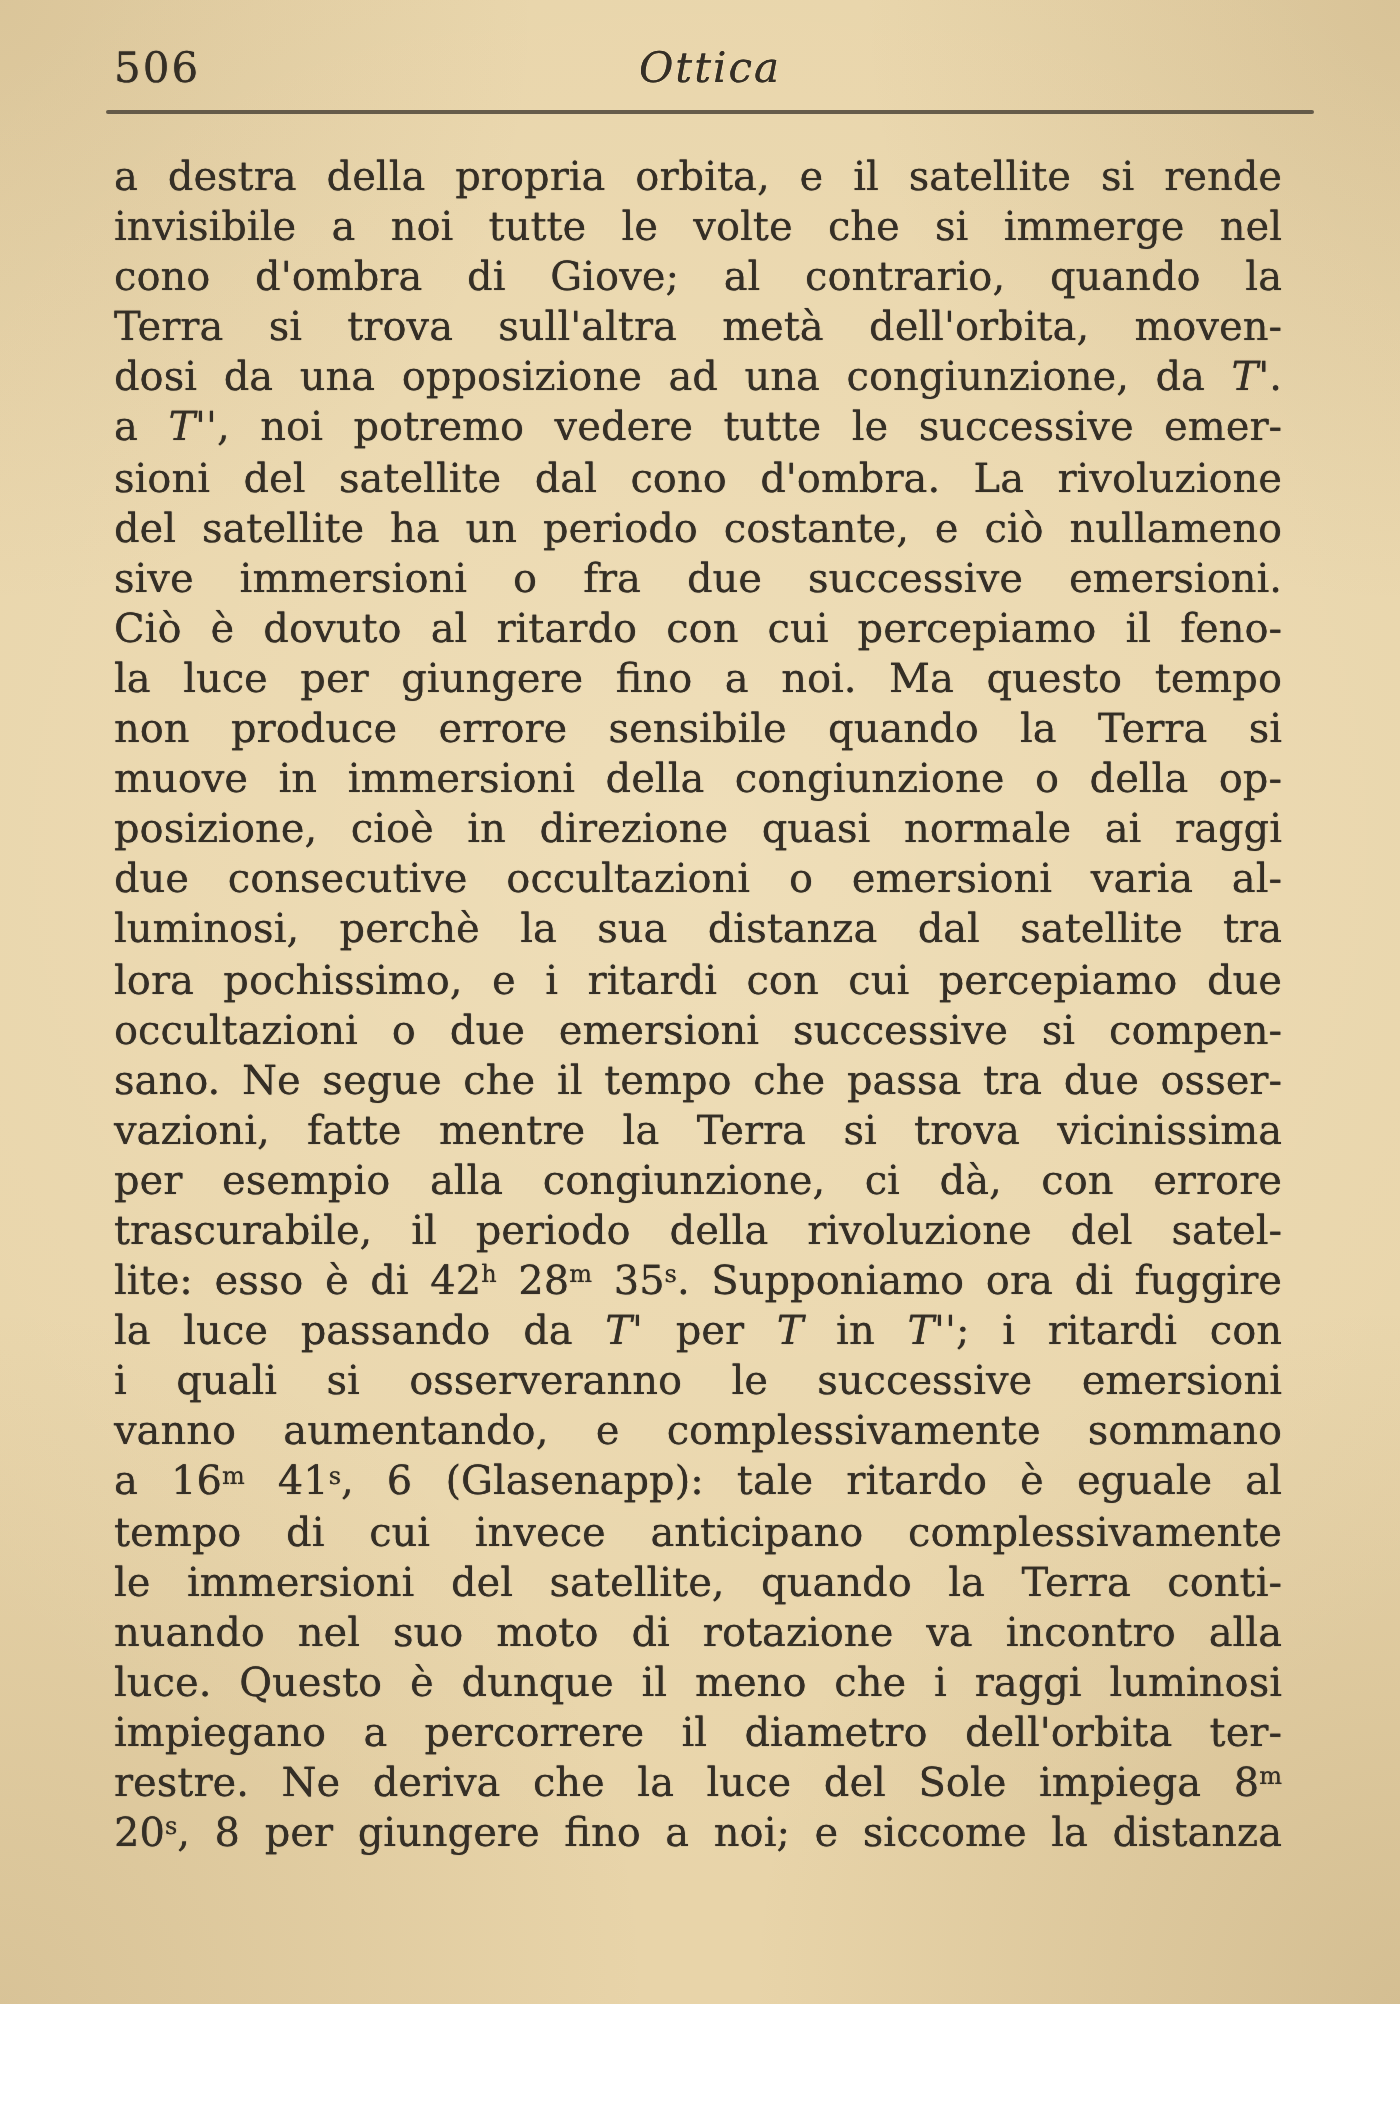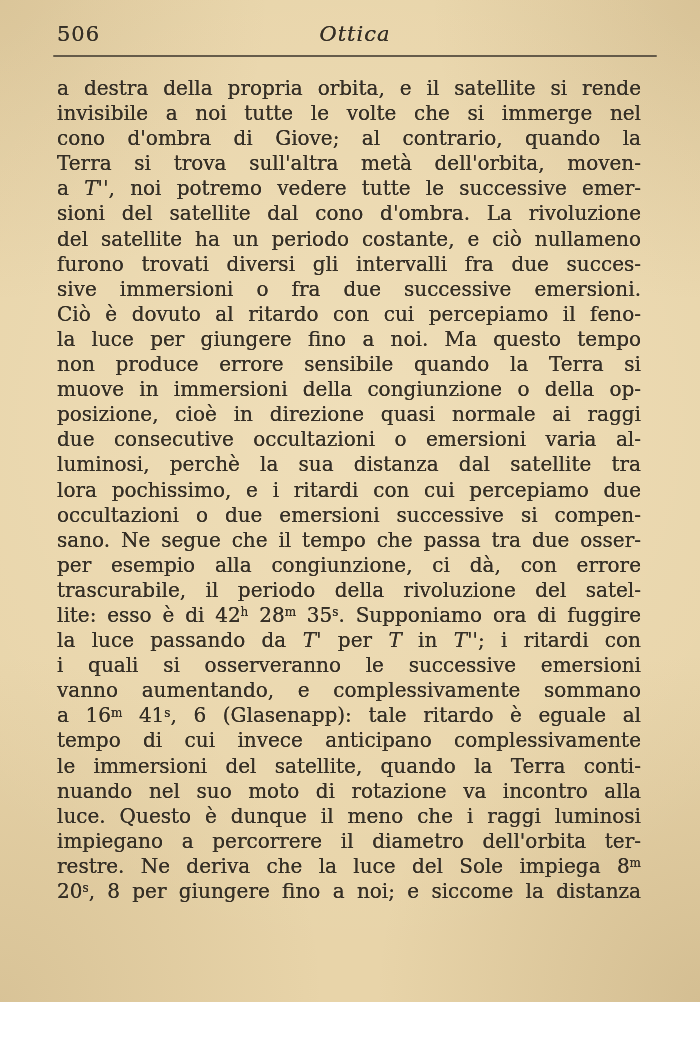--- a/index.html
+++ b/index.html
@@ -88,35 +88,36 @@
 
 <div class="page">
   <span class="pagenum">506</span>
   <span class="running-title">Ottica</span>
   <div class="rule"></div>
   <div class="body-text">
       <div class="line">a destra della propria orbita, e il satellite si rende</div>
       <div class="line">invisibile a noi tutte le volte che si immerge nel</div>
       <div class="line">cono d'ombra di Giove; al contrario, quando la</div>
       <div class="line">Terra si trova sull'altra metà dell'orbita, moven-</div>
+      <div class="line">dosi da una opposizione ad una congiunzione, da <i>T'</i>.</div>
       <div class="line">a <i>T''</i>, noi potremo vedere tutte le successive emer-</div>
       <div class="line">sioni del satellite dal cono d'ombra. La rivoluzione</div>
       <div class="line">del satellite ha un periodo costante, e ciò nullameno</div>
-      <div class="line">furono trovati diversi gli intervalli fra due succes-</div>
       <div class="line">sive immersioni o fra due successive emersioni.</div>
       <div class="line">Ciò è dovuto al ritardo con cui percepiamo il feno-</div>
       <div class="line">la luce per giungere fino a noi. Ma questo tempo</div>
       <div class="line">non produce errore sensibile quando la Terra si</div>
       <div class="line">muove in immersioni della congiunzione o della op-</div>
       <div class="line">posizione, cioè in direzione quasi normale ai raggi</div>
       <div class="line">due consecutive occultazioni o emersioni varia al-</div>
       <div class="line">luminosi, perchè la sua distanza dal satellite tra</div>
       <div class="line">lora pochissimo, e i ritardi con cui percepiamo due</div>
       <div class="line">occultazioni o due emersioni successive si compen-</div>
       <div class="line">sano. Ne segue che il tempo che passa tra due osser-</div>
+      <div class="line">vazioni, fatte mentre la Terra si trova vicinissima</div>
       <div class="line">per esempio alla congiunzione, ci dà, con errore</div>
       <div class="line">trascurabile, il periodo della rivoluzione del satel-</div>
       <div class="line">lite: esso è di 42<sup>h</sup> 28<sup>m</sup> 35<sup>s</sup>. Supponiamo ora di fuggire</div>
       <div class="line">la luce passando da <i>T'</i> per <i>T</i> in <i>T''</i>; i ritardi con</div>
       <div class="line">i quali si osserveranno le successive emersioni</div>
       <div class="line">vanno aumentando, e complessivamente sommano</div>
       <div class="line">a 16<sup>m</sup> 41<sup>s</sup>, 6 (Glasenapp): tale ritardo è eguale al</div>
       <div class="line">tempo di cui invece anticipano complessivamente</div>
       <div class="line">le immersioni del satellite, quando la Terra conti-</div>
       <div class="line">nuando nel suo moto di rotazione va incontro alla</div>

